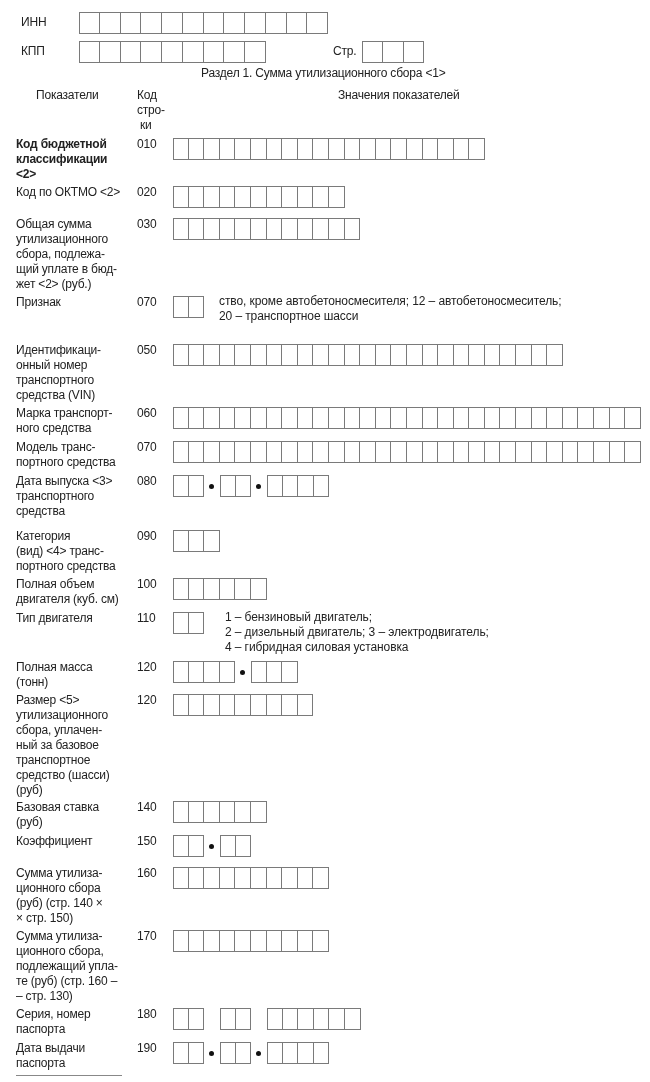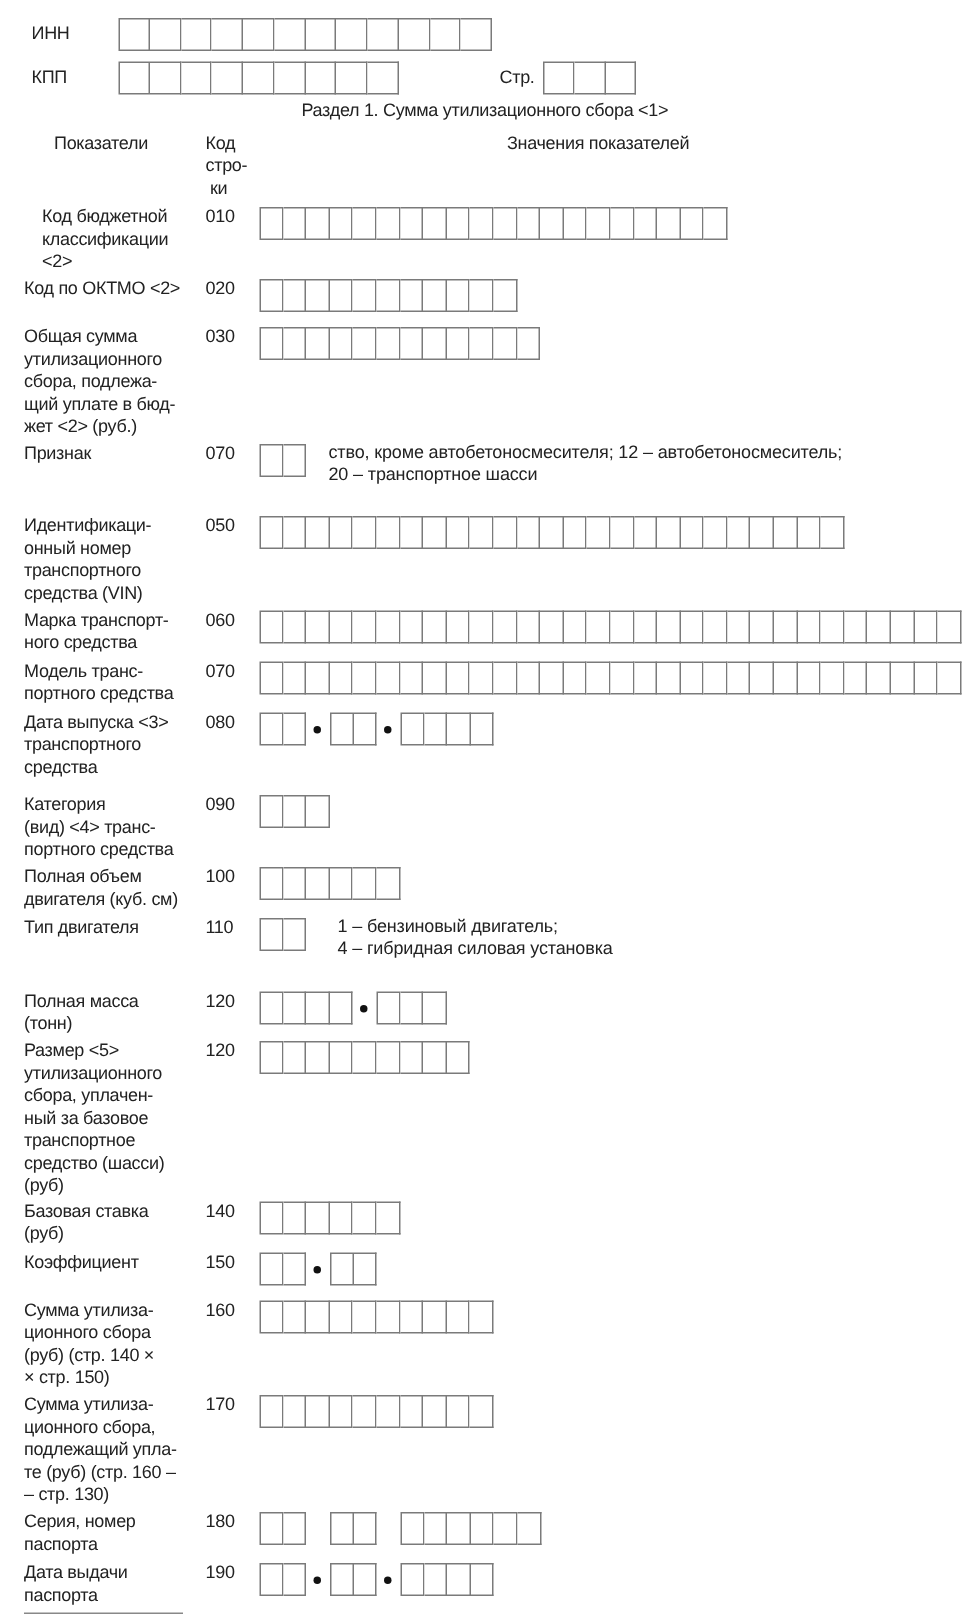--- a/index.html
+++ b/index.html
@@ -55,21 +55,21 @@
 <div class="lbl" style="left:201px;top:66px;">Раздел 1. Сумма утилизационного сбора &lt;1&gt;</div>
 
 <div class="lbl" style="left:36px;top:88px;">Показатели</div>
 <div class="lbl" style="left:137px;top:88px;">
   <div>Код</div>
   <div>стро-</div>
   <div style="padding-left:3px;">ки</div>
 </div>
 <div class="lbl" style="left:338px;top:88px;">Значения показателей</div>
 
-<div class="lbl" style="left:28px;top:137px;">
+<div class="lbl" style="left:16px;top:137px;font-weight:bold;">
   <div>Код бюджетной</div>
     <div>классификации</div>
     <div>&lt;2&gt;</div>
 </div>
 <div class="lbl" style="left:137px;top:137px;">010</div>
 <div class="cells" style="left:173px;top:138px;">
     <div class="cell" style="width: 15.6px;"></div>
     <div class="cell" style="width: 15.6px;"></div>
     <div class="cell" style="width: 15.6px;"></div>
     <div class="cell" style="width: 15.6px;"></div>
@@ -302,20 +302,21 @@
   </div>
 
 <div class="lbl" style="left:16px;top:611px;">Тип двигателя</div>
 <div class="lbl" style="left:137px;top:611px;">110</div>
 <div class="cells" style="left:173px;top:612px;">
     <div class="cell" style="width: 15.6px;"></div>
     <div class="cell" style="width: 15.6px;"></div>
   </div>
 <div class="note" style="left:225px;top:610px;">
   <div>1 – бензиновый двигатель;</div>
+    <div>2 – дизельный двигатель; 3 – электродвигатель;</div>
     <div>4 – гибридная силовая установка</div>
 </div>
 
 <div class="lbl" style="left:16px;top:660px;">
   <div>Полная масса</div>
     <div>(тонн)</div>
 </div>
 <div class="lbl" style="left:137px;top:660px;">120</div>
 <div class="cells" style="left:173px;top:661px;">
     <div class="cell" style="width: 15.6px;"></div>

